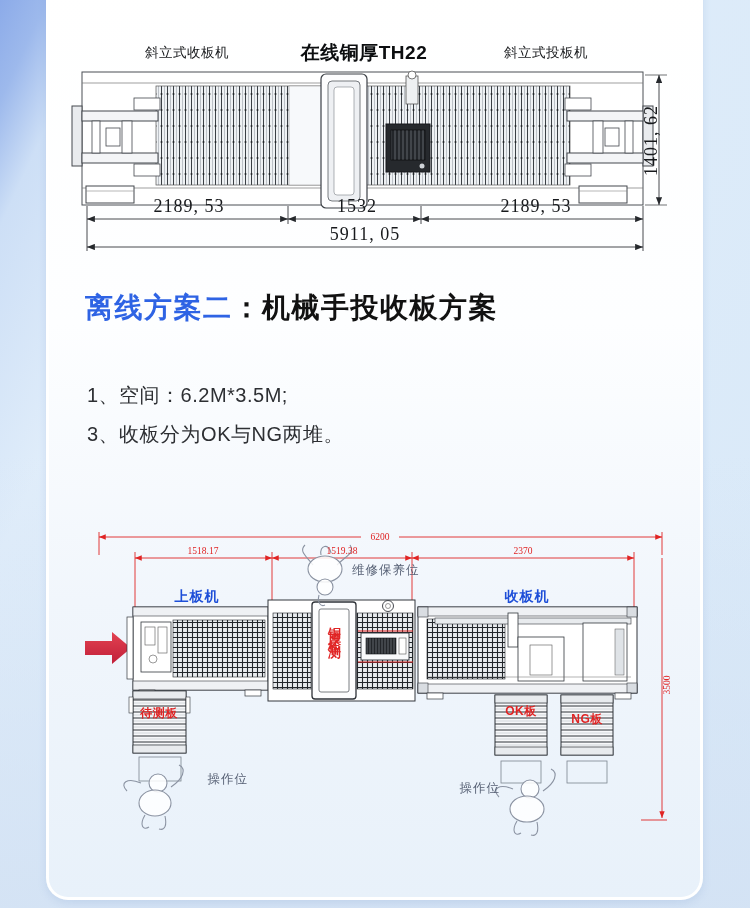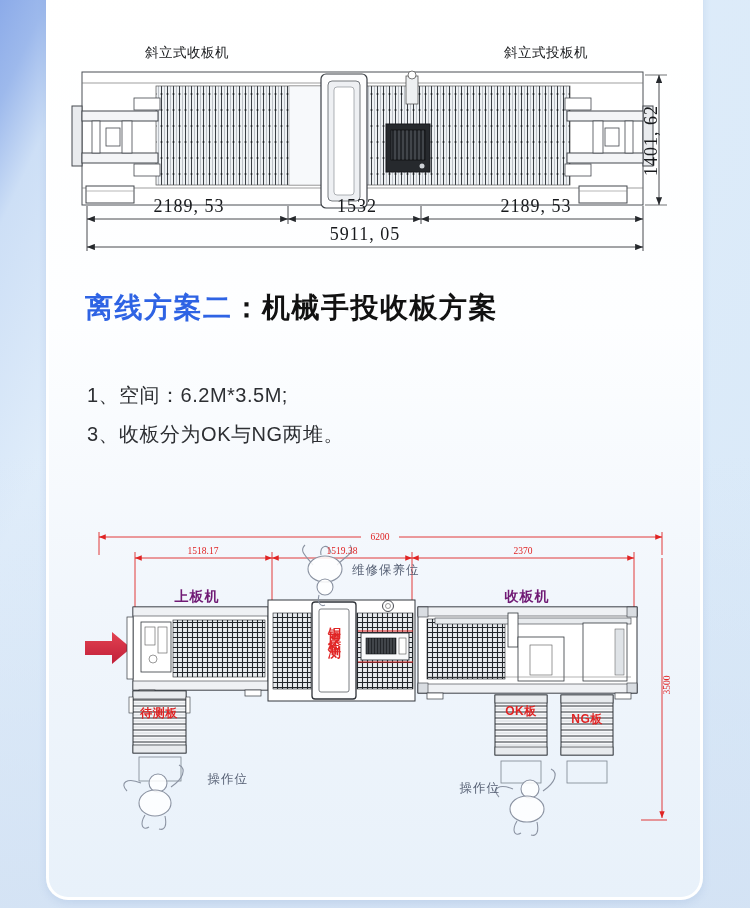--- a/index.html
+++ b/index.html
@@ -20,21 +20,21 @@
   .mlabel-c{font-size:19px;font-weight:700;color:#0c0e10;letter-spacing:.5px;}
   .dimT{font-family:"Liberation Serif","DejaVu Serif",serif;font-size:18px;color:#17191c;letter-spacing:1px;white-space:nowrap;}
   .rot{transform:rotate(-90deg);transform-origin:center;}
   
   .heading{position:absolute;left:85px;top:289px;font-size:28px;font-weight:700;letter-spacing:1.5px;color:#111;white-space:nowrap;}
   .heading .acc{color:#2e63e4;}
   .list{position:absolute;left:87px;top:376px;font-size:20px;color:#2d2f33;line-height:39px;letter-spacing:.5px;}
   .list .item{white-space:pre;}
   
   .bot-dg{position:absolute;left:75px;top:525px;width:612px;height:332px;}
-  .redlbl{color:#701a75;font-size:14px;font-weight:600;letter-spacing:1px;white-space:nowrap;}
+  .redlbl{color:#1d4ed8;font-size:14px;font-weight:600;letter-spacing:1px;white-space:nowrap;}
   .redlbl-s{color:#e02424;font-size:12px;font-weight:600;letter-spacing:.5px;white-space:nowrap;}
   .graylbl{color:#566074;font-size:12.5px;letter-spacing:1px;white-space:nowrap;text-align:right;}
   .dimR{font-family:"Liberation Serif","DejaVu Serif",serif;font-size:9.5px;color:#e02424;white-space:nowrap;}
   .v-text{writing-mode:vertical-rl;text-orientation:upright;color:#e02424;
     font-size:13px;font-weight:700;letter-spacing:6px;}
   svg{display:block;}
 </style>
 </head>
 <body>
 
@@ -118,20 +118,21 @@
       <line x1="17" y1="181" x2="218" y2="181" marker-start="url(#arrB)" marker-end="url(#arrB)"></line>
       <line x1="218" y1="181" x2="351" y2="181" marker-start="url(#arrB)" marker-end="url(#arrB)"></line>
       <line x1="351" y1="181" x2="573" y2="181" marker-start="url(#arrB)" marker-end="url(#arrB)"></line>
       <line x1="17" y1="209" x2="573" y2="209" marker-start="url(#arrB)" marker-end="url(#arrB)"></line>
       <line x1="575" y1="37" x2="597" y2="37" stroke-width="0.7"></line>
       <line x1="575" y1="167" x2="597" y2="167" stroke-width="0.7"></line>
       <line x1="589" y1="37" x2="589" y2="167" marker-start="url(#arrB)" marker-end="url(#arrB)"></line>
     </g>
   </svg>
   <div class="abs ctr mlabel" style="left:47px;top:6px;width:140px;">斜立式收板机</div>
+  <div class="abs ctr mlabel-c" style="left:214px;top:2px;width:160px;">在线铜厚TH22</div>
   <div class="abs ctr mlabel" style="left:406px;top:6px;width:140px;">斜立式投板机</div>
   <div class="abs ctr dimT" style="left:64px;top:158px;width:110px;">2189, 53</div>
   <div class="abs ctr dimT" style="left:237px;top:158px;width:100px;">1532</div>
   <div class="abs ctr dimT" style="left:411px;top:158px;width:110px;">2189, 53</div>
   <div class="abs ctr dimT" style="left:240px;top:186px;width:110px;">5911, 05</div>
   <div class="abs ctr dimT rot" style="left:531px;top:92px;width:100px;">1401, 62</div>
 </div>
 
 <div class="heading">
   <span class="acc">离线方案二</span><span>：机械手投收板方案</span>

